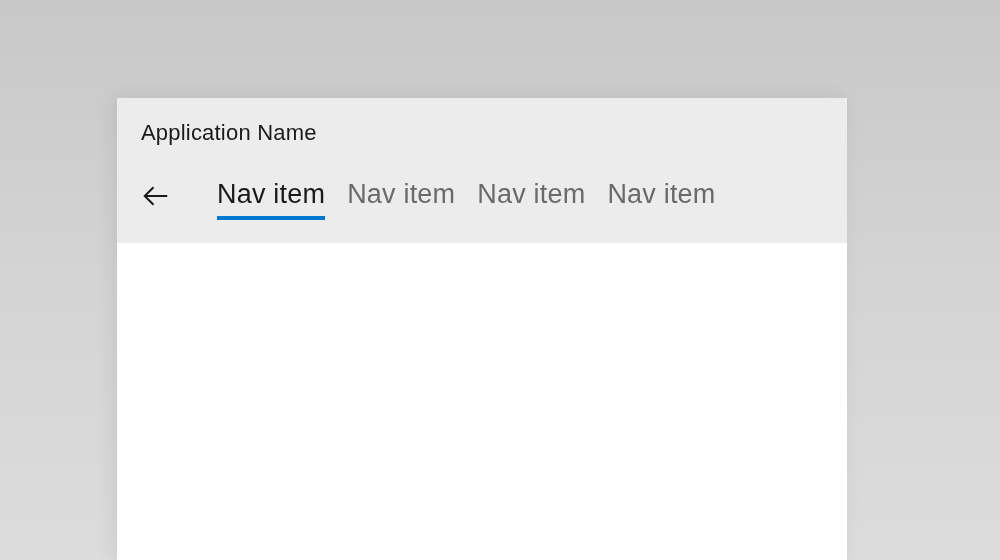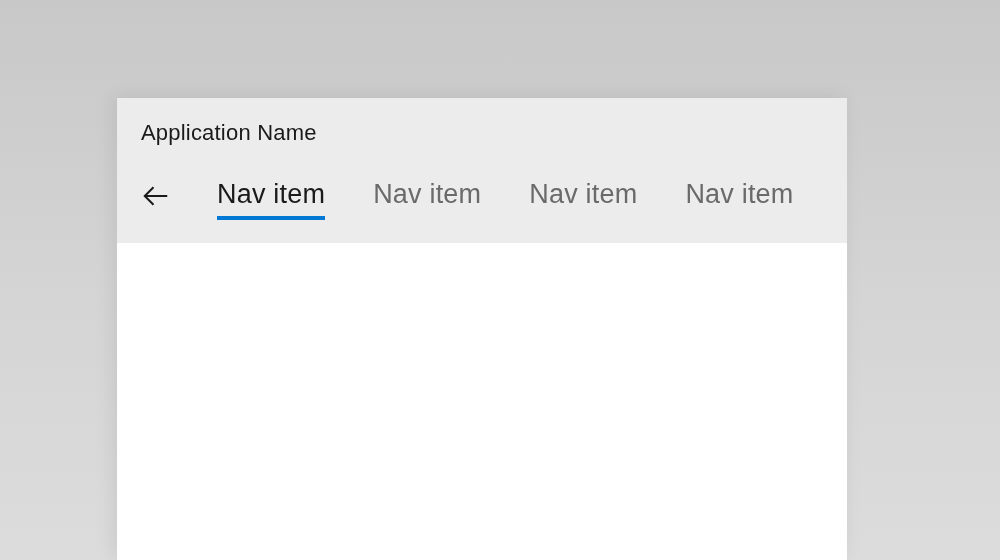--- a/index.html
+++ b/index.html
@@ -51,21 +51,21 @@
       justify-content: flex-start;
       cursor: pointer;
       margin-right: 28px;
     }
     .back-button svg {
       width: 30px;
       height: 30px;
     }
     .nav-items {
       display: flex;
-      gap: 48px;
+      gap: 22px;
       align-items: flex-start;
     }
     .nav-item {
       font-size: 27px;
       font-weight: 400;
       color: #6a6a6a;
       cursor: pointer;
       padding-bottom: 8px;
       position: relative;
       letter-spacing: 0.2px;

